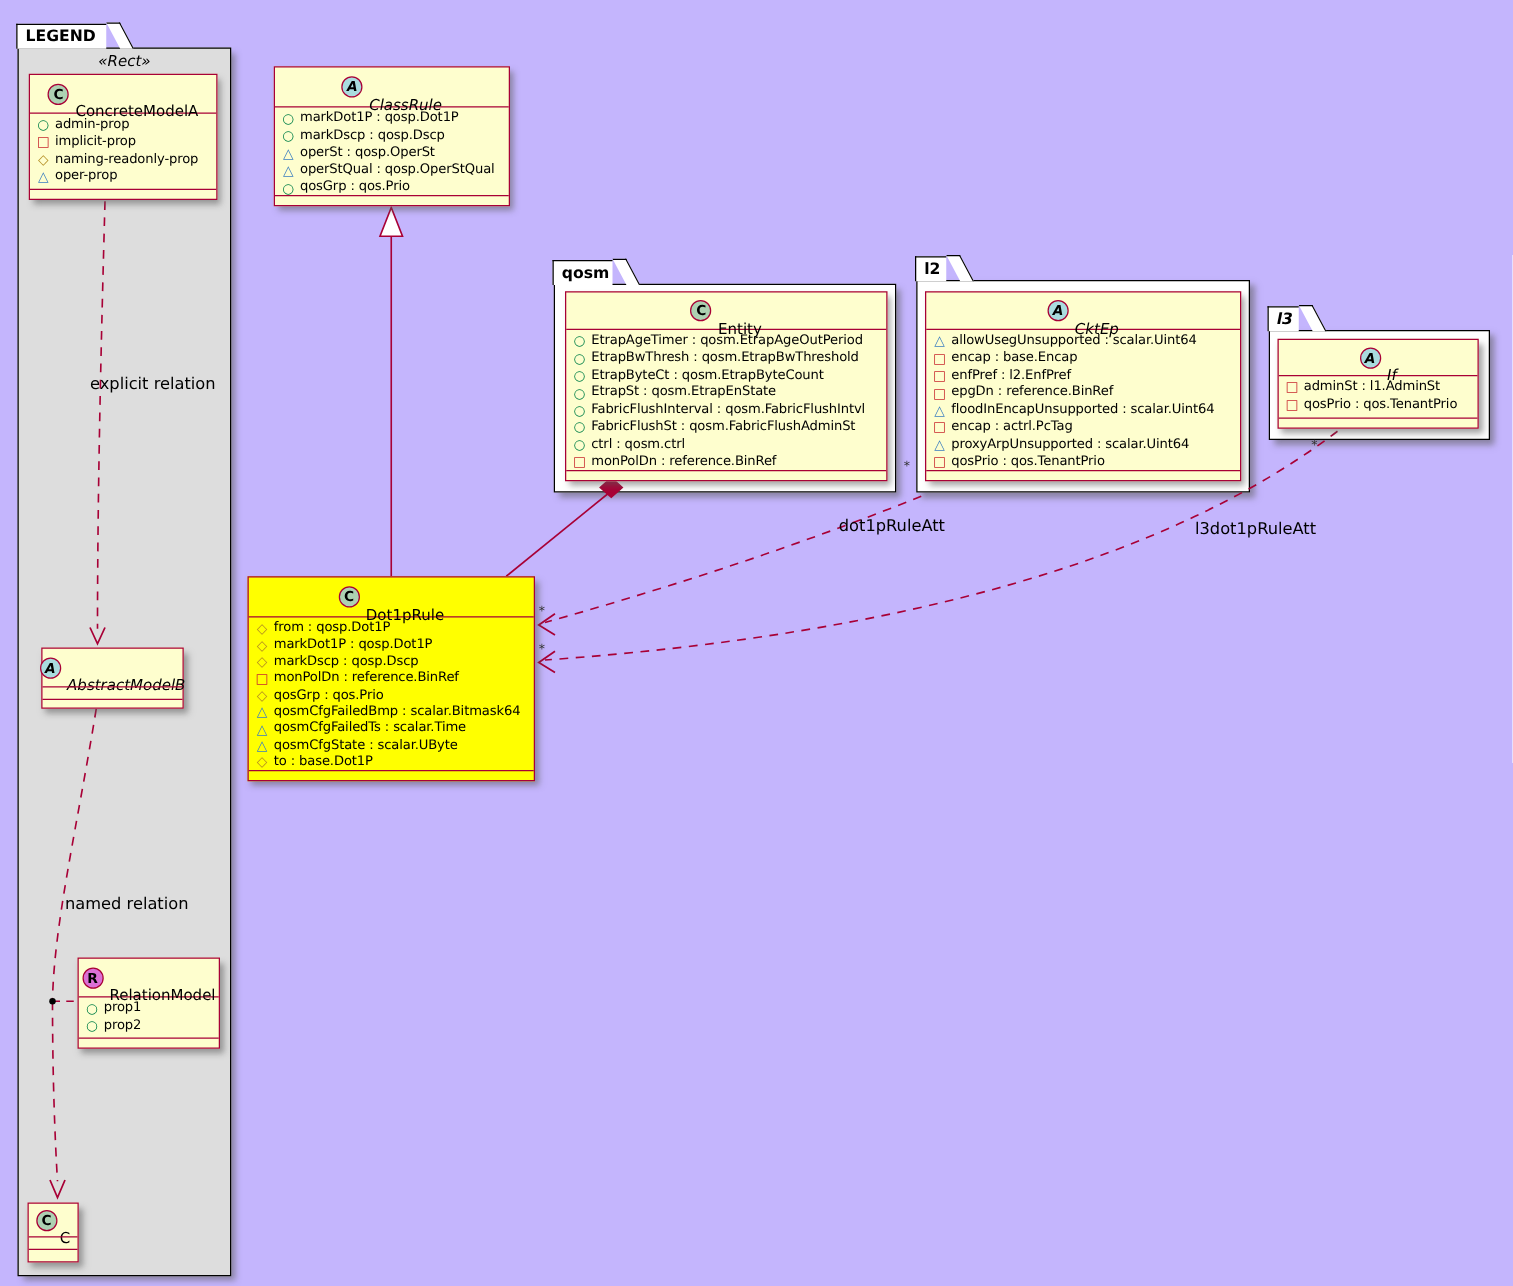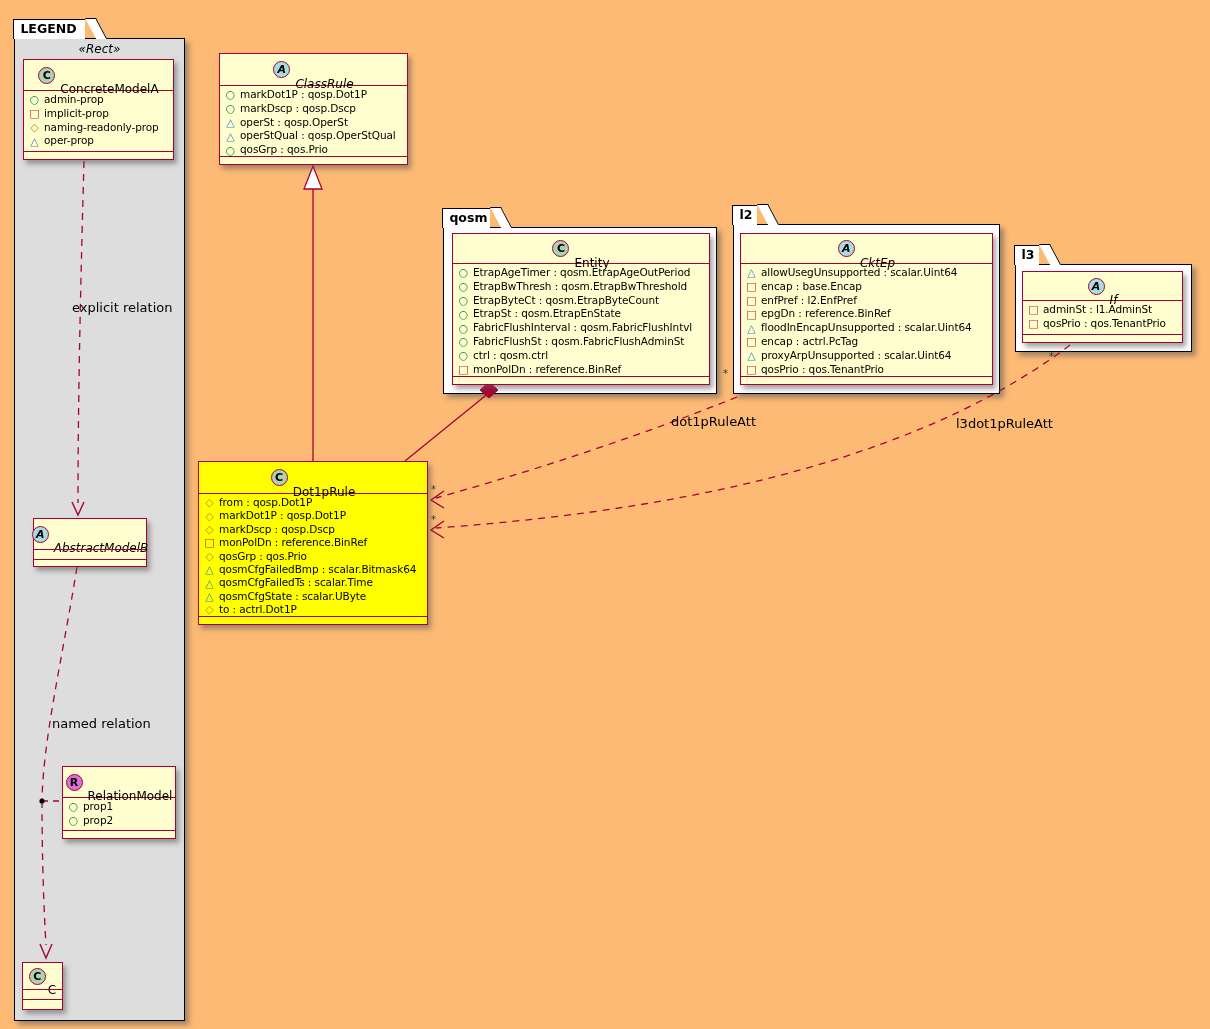--- a/index.html
+++ b/index.html
@@ -1,16 +1,16 @@
 <!DOCTYPE html>
 <html><head>
 <meta charset="utf-8">
 <style>
   html,body{margin:0;padding:0;background:#fff;}
-  .canvas{position:relative;width:1210px;height:1029px;background:#fdba74;
+  .canvas{position:relative;width:1210px;height:1029px;background:#c4b5fd;
           font-family:"DejaVu Sans","Liberation Sans",sans-serif;overflow:hidden;}
 
   
   .pkg{position:absolute;border:1.6px solid #000;background:#fff;
        box-shadow:4px 4px 5px rgba(90,90,90,.55);box-sizing:border-box;}
   .pkg.gray{background:#ddd;}
   .pkg-tab{position:absolute;left:-1.6px;top:-20px;height:20px;background:#fff;
            border:1.6px solid #000;border-right:none;border-bottom:none;
            font-weight:bold;font-size:12.5px;line-height:18px;padding:0 2px 0 6px;
            box-sizing:border-box;white-space:nowrap;}
@@ -64,21 +64,21 @@
 
   <div class="pkg" style="left:443px;top:227px;width:274px;height:167px;">
     <div class="pkg-tab" style="width:48px;">qosm</div>
   </div>
 
   <div class="pkg" style="left:733px;top:224px;width:267px;height:170px;">
     <div class="pkg-tab" style="width:25px;">l2</div>
   </div>
 
   <div class="pkg" style="left:1015px;top:264px;width:177px;height:88px;">
-    <div class="pkg-tab" style="width:25px;">l3</div>
+    <div class="pkg-tab" style="width:25px;font-style:italic;">l3</div>
   </div>
 
   <div class="stereo" style="left:14px;top:42px;width:171px;">«Rect»</div>
 
   <svg class="edges" width="1210" height="1029" viewBox="0 0 1210 1029">
 
     <line x1="313" y1="461" x2="313" y2="189" stroke="#A80036" stroke-width="1.3"></line>
     <polygon points="313,166 304,189 322,189" fill="#FFFFFF" stroke="#A80036" stroke-width="1.3"></polygon>
 
     <line x1="490" y1="392" x2="405" y2="461" stroke="#A80036" stroke-width="1.3"></line>
@@ -225,21 +225,21 @@
       <li>
         <span class="vis vis-package"></span>
         <span>qosmCfgFailedTs : scalar.Time</span>
         </li>
       <li>
         <span class="vis vis-package"></span>
         <span>qosmCfgState : scalar.UByte</span>
         </li>
       <li>
         <span class="vis vis-protected"></span>
-        <span>to : actrl.Dot1P</span>
+        <span>to : base.Dot1P</span>
         </li>
     </ul>
     <div class="strip"></div>
   </div>
 
   <div class="cls" style="left:452px;top:233px;width:258px;height:152px;">
     <div class="cls-head" style="height:30px;">
       <span class="spot spot-c">C</span>
       <span class="cls-name">Entity</span>
     </div>

